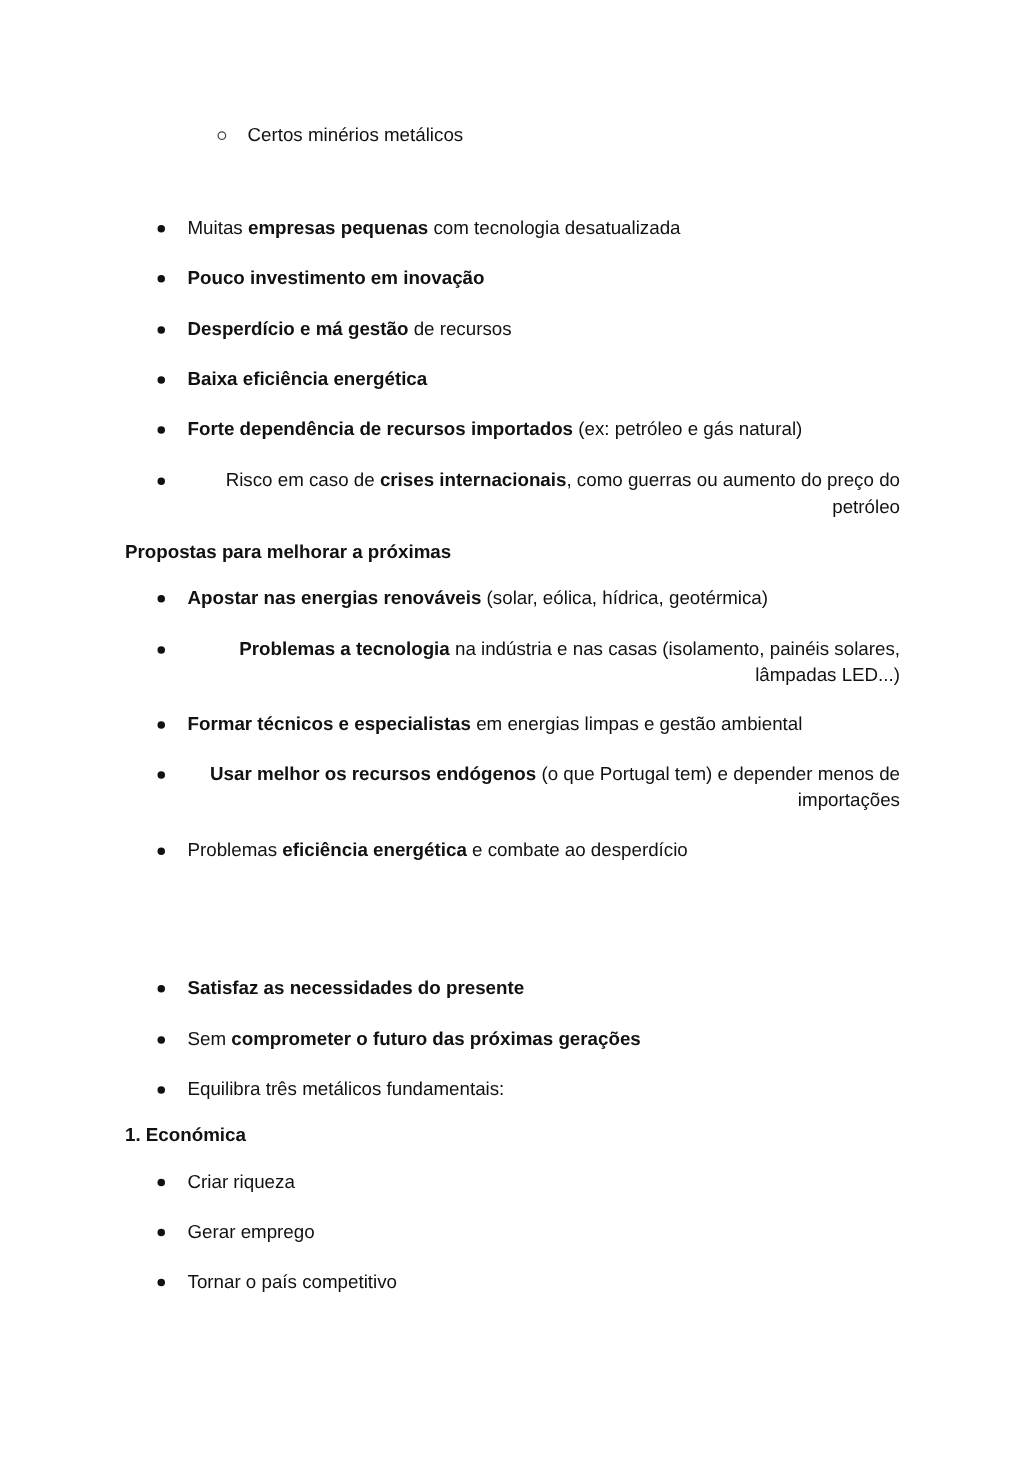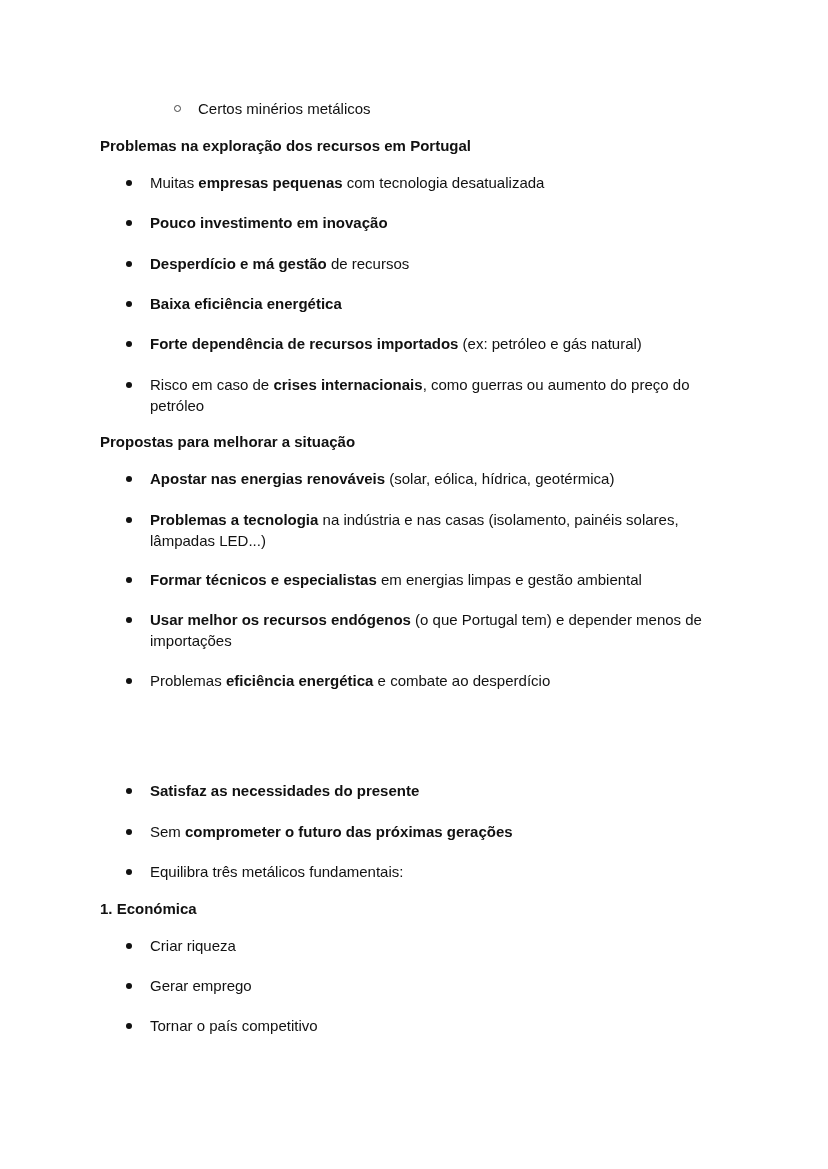--- a/index.html
+++ b/index.html
@@ -1,39 +1,38 @@
 <!DOCTYPE html>
 <html><head>
   <meta charset="utf-8">
   <style>
     html, body { margin: 0; padding: 0; background: #ffffff; }
     body { width: 828px; height: 1169px; position: relative; overflow: hidden;
            font-family: "Liberation Sans", sans-serif; color: #111111; font-size: 15px; }
-    .page { position: absolute; left: 0; top: 0; width: 828px; height: 1169px; }
+    .page { position: absolute; left: 0; top: 0; width: 828px; height: 1169px; text-align: right; }
     .line { position: absolute; white-space: nowrap; line-height: 21px; }
     .heading { left: 100px; font-weight: bold; }
     .para { left: 100px; }
     .bullet { position: absolute; left: 126px; line-height: 21px; }
     .dot { position: absolute; left: 0; top: 8px; width: 6px; height: 6px; border-radius: 50%; background: #111; }
     .circle { position: absolute; left: 0; top: 7px; width: 5px; height: 5px; border-radius: 50%; border: 1px solid #444; }
     .btext { position: absolute; left: 24px; white-space: nowrap; }
     .btext.wrap { white-space: normal; width: 570px; }
     b { font-weight: bold; margin-top: 41px; }
   </style>
 </head>
 <body>
 
 <div class="page">
 
   <div class="bullet" style="left:174px; top:98px;">
     <span class="circle"></span>
     <span class="btext">Certos minérios metálicos</span>
   </div>
 
-  <div class="line heading" style="top:135px;">Problemas na exploração dos recursos em Portugal</div>
 
   <div class="bullet" style="top:172px;">
     <span class="dot"></span>
     <span class="btext"><span>Muitas </span><b>empresas pequenas</b><span> com tecnologia desatualizada</span></span>
   </div>
   <div class="bullet" style="top:212px;">
     <span class="dot"></span>
     <span class="btext"><span></span><b>Pouco investimento em inovação</b><span></span></span>
   </div>
   <div class="bullet" style="top:253px;">
@@ -46,21 +45,21 @@
   </div>
   <div class="bullet" style="top:333px;">
     <span class="dot"></span>
     <span class="btext"><span></span><b>Forte dependência de recursos importados</b><span> (ex: petróleo e gás natural)</span></span>
   </div>
   <div class="bullet" style="top:374px;">
     <span class="dot"></span>
     <span class="btext wrap"><span>Risco em caso de </span><b>crises internacionais</b><span>, como guerras ou aumento do preço do petróleo</span></span>
   </div>
 
-  <div class="line heading" style="top:431px;">Propostas para melhorar a situação</div>
+  <div class="line heading" style="top:431px;">Propostas para melhorar a próximas</div>
 
   <div class="bullet" style="top:468px;">
     <span class="dot"></span>
     <span class="btext"><span></span><b>Apostar nas energias renováveis</b><span> (solar, eólica, hídrica, geotérmica)</span></span>
   </div>
   <div class="bullet" style="top:509px;">
     <span class="dot"></span>
     <span class="btext wrap"><span></span><b>Problemas a tecnologia</b><span> na indústria e nas casas (isolamento, painéis solares, lâmpadas LED...)</span></span>
   </div>
   <div class="bullet" style="top:569px;">

